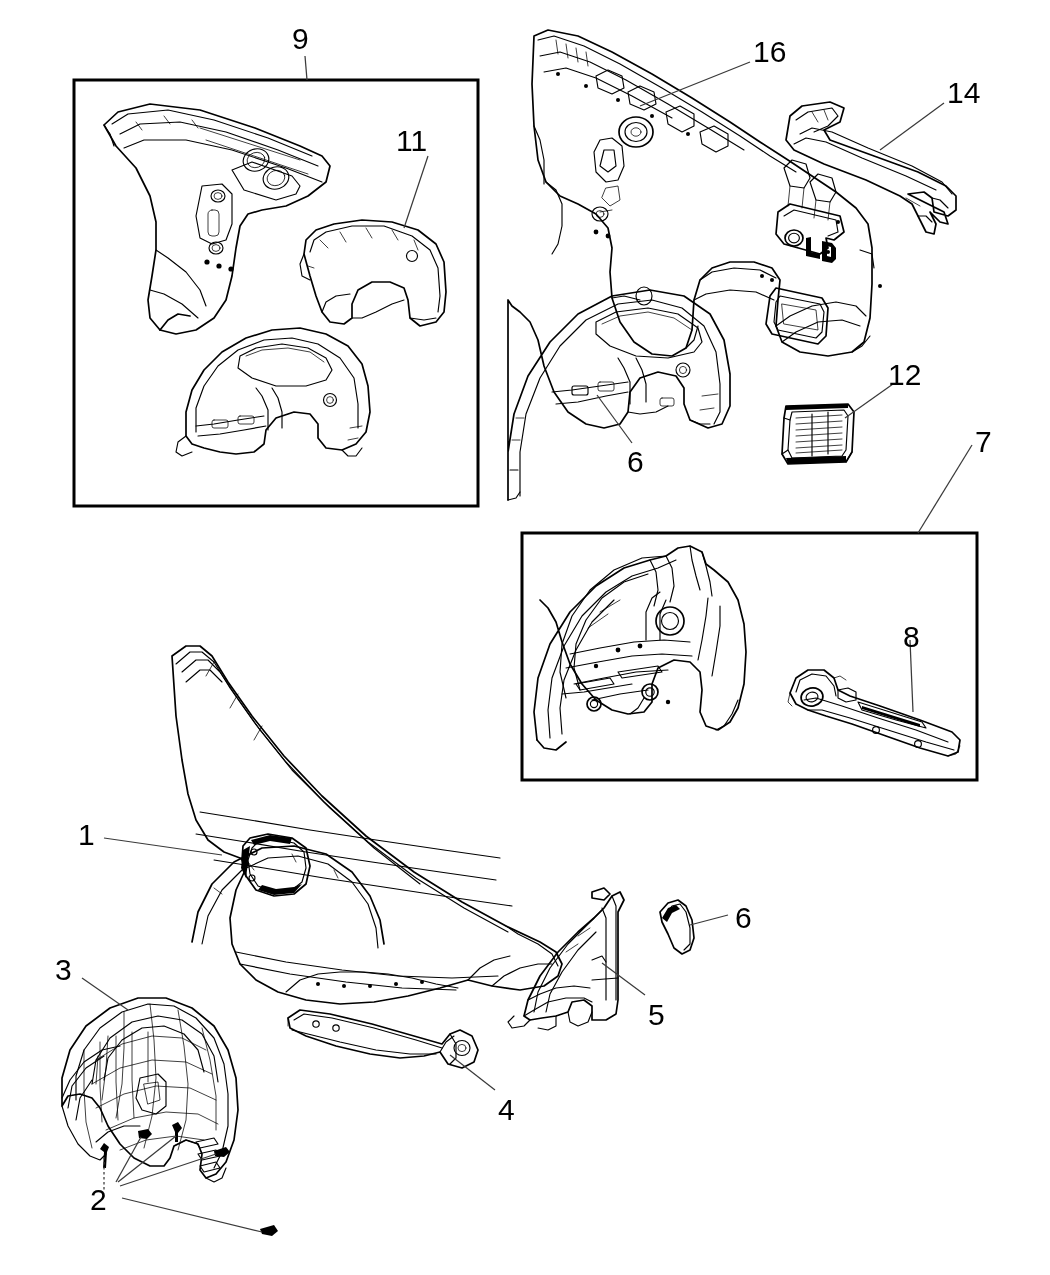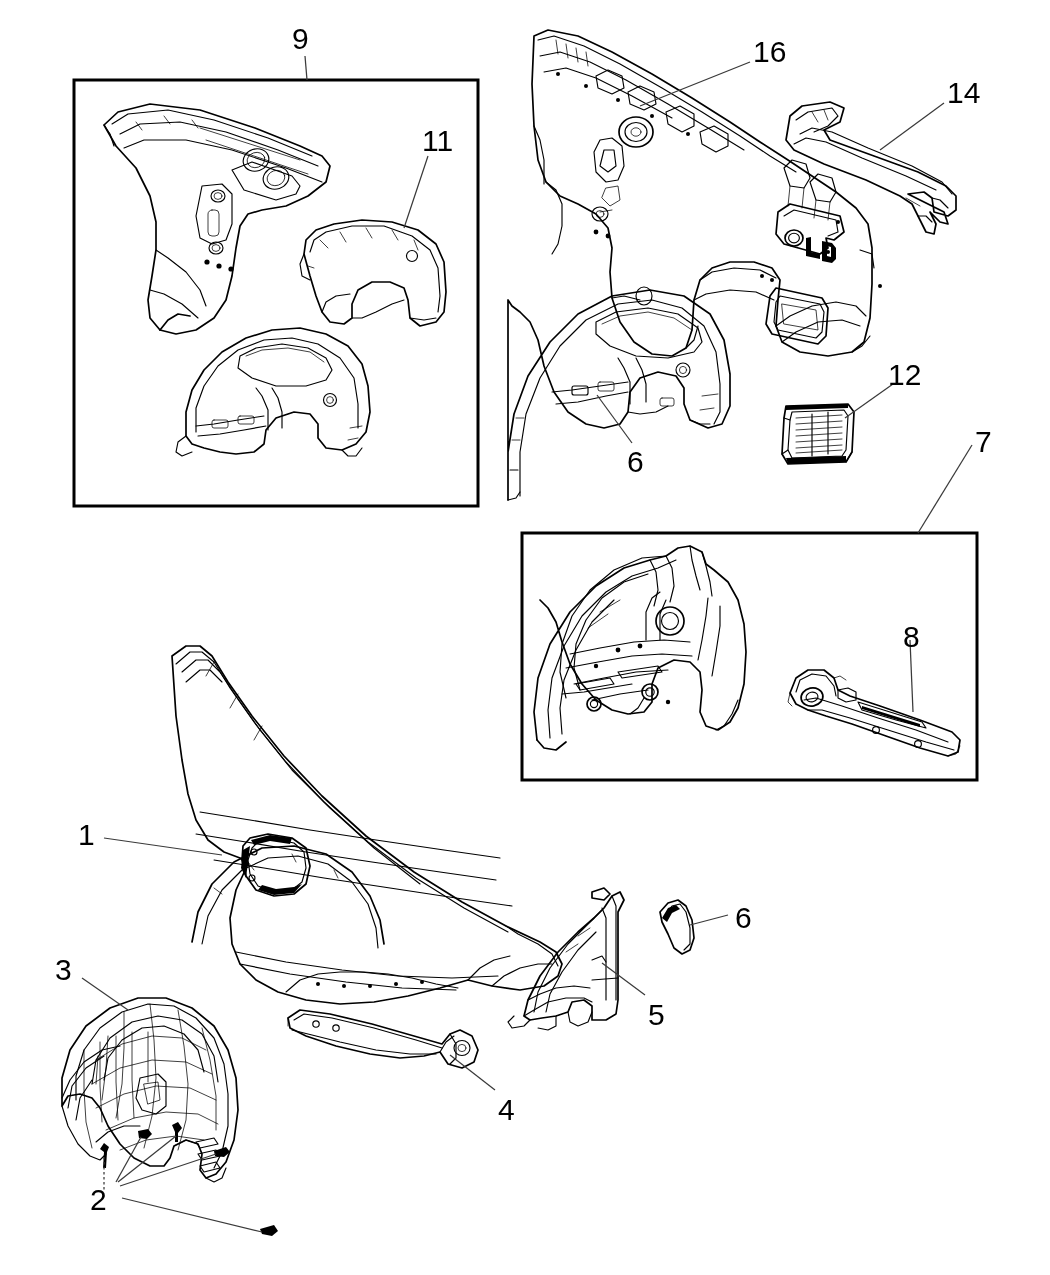--- a/index.html
+++ b/index.html
@@ -537,18 +537,18 @@
   <div class="callout" style="left:78px;  top:820px;">1</div>
   <div class="callout" style="left:90px;  top:1185px;">2</div>
   <div class="callout" style="left:55px;  top:955px;">3</div>
   <div class="callout" style="left:498px; top:1095px;">4</div>
   <div class="callout" style="left:648px; top:1000px;">5</div>
   <div class="callout" style="left:735px; top:903px;">6</div>
   <div class="callout" style="left:975px; top:427px;">7</div>
   <div class="callout" style="left:903px; top:622px;">8</div>
   <div class="callout" style="left:292px; top:24px;">9</div>
   <div class="callout" style="left:627px; top:447px;">6</div>
-  <div class="callout" style="left:422px; top:126px;text-align:center;">11</div>
+  <div class="callout" style="left:396px; top:126px;text-align:center;">11</div>
   <div class="callout" style="left:888px; top:360px;text-align:right;">12</div>
   <div class="callout" style="left:753px; top:37px;">16</div>
   <div class="callout" style="left:947px; top:78px;text-align:center;">14</div>
 
 </div>
 
 </body></html>

